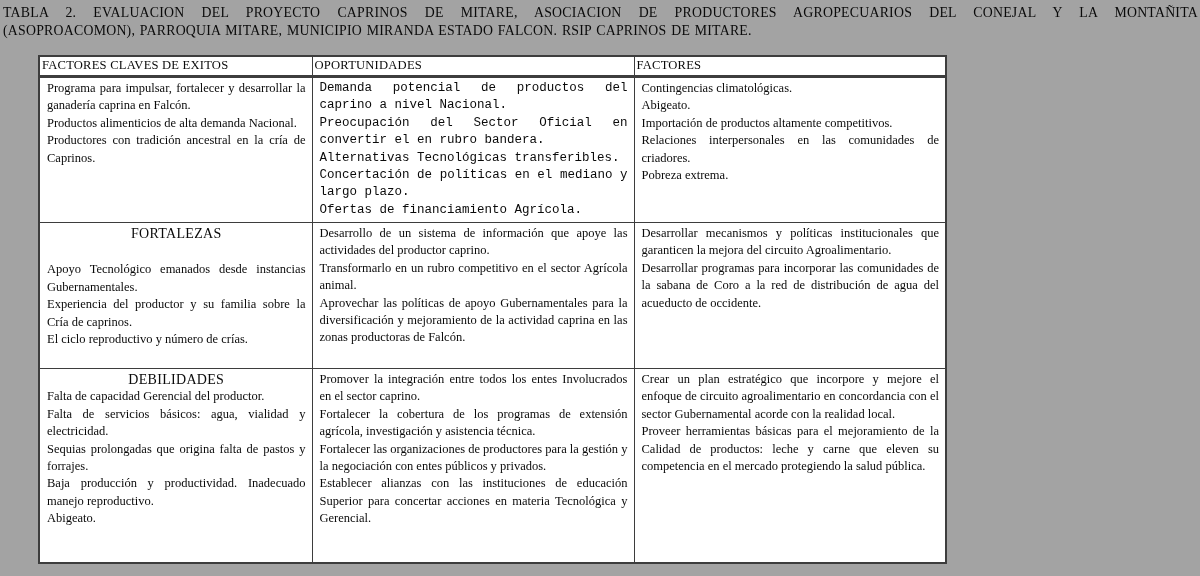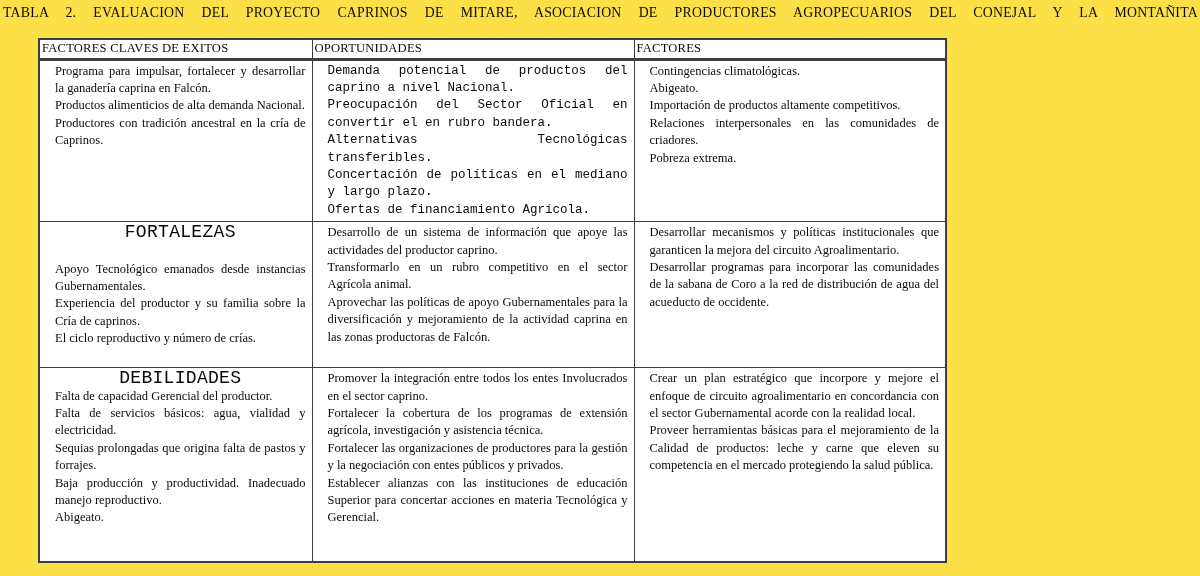--- a/index.html
+++ b/index.html
@@ -2,21 +2,21 @@
 <html><head>
 <meta charset="utf-8">
 <style>
   html, body { margin: 0; padding: 0; background: #ffffff; }
   body {
     width: 1200px; height: 576px;
     font-family: "Liberation Serif", "DejaVu Serif", serif;
     color: #0a0a0a;
     -webkit-font-smoothing: antialiased;
   }
-  .doc { position: relative; width: 1200px; height: 576px; background: #fde047; overflow: hidden; }
+  .doc { position: relative; width: 1200px; height: 576px; background: #a3a3a3; overflow: hidden; }
 
   
   .doc-title {
     margin: 4px 2px 0 3px;
     font-size: 13.8px;
     line-height: 17.5px;
     letter-spacing: 0.25px;
     word-spacing: 1px;
   }
   .title-line { display: block; }
@@ -51,29 +51,28 @@
     letter-spacing: 0.2px;
   }
 
   tr.row1 { height: 146px; }
   tr.row2 { height: 146px; }
   tr.row3 { height: 194px; }
 
   td.cell {
     font-size: 12.5px;
     line-height: 17.4px;
-    padding: 2px 6px 2px 15px;
+    padding: 2px 6px 2px 7px;
   }
   td.cell p.para { margin: 0; text-align: justify; hyphens: none; }
 
   .cell-heading {
     text-align: center;
-    font-size: 18px;
+    font-size: 14px;
     letter-spacing: 0.3px;
-    font-family: Liberation Mono, monospace;
   }
 
   
   .r1c1 { padding-top: 20px; }
   .r1c2 { padding-top: 12px; font-family: Liberation Mono, monospace; }
   .r1c3 { padding-top: 12px; }
   .r2c1 { padding-top: 4px; }
   .r2c1 .cell-heading { margin-bottom: 19px; }
   .r2c2 { padding-top: 16px; }
   .r2c3 { padding-top: 23px; }
@@ -82,20 +81,21 @@
   .r3c2 { padding-top: 25px; margin-top: 28px; }
   .r3c3 { padding-top: 25px; margin-left: 28px; }
 </style>
 </head>
 <body>
 
 <div class="doc">
 
   <div class="doc-title">
     <span class="title-line l1">TABLA 2. EVALUACION DEL PROYECTO CAPRINOS DE MITARE, ASOCIACION DE PRODUCTORES AGROPECUARIOS DEL CONEJAL Y LA MONTAÑITA</span>
+    <span class="title-line">(ASOPROACOMON), PARROQUIA MITARE, MUNICIPIO MIRANDA ESTADO FALCON. RSIP CAPRINOS DE MITARE.</span>
   </div>
 
   <table class="swot-table">
     <colgroup>
         <col class="c1">
         <col class="c2">
         <col class="c3">
       </colgroup>
     <thead>
       <tr>

